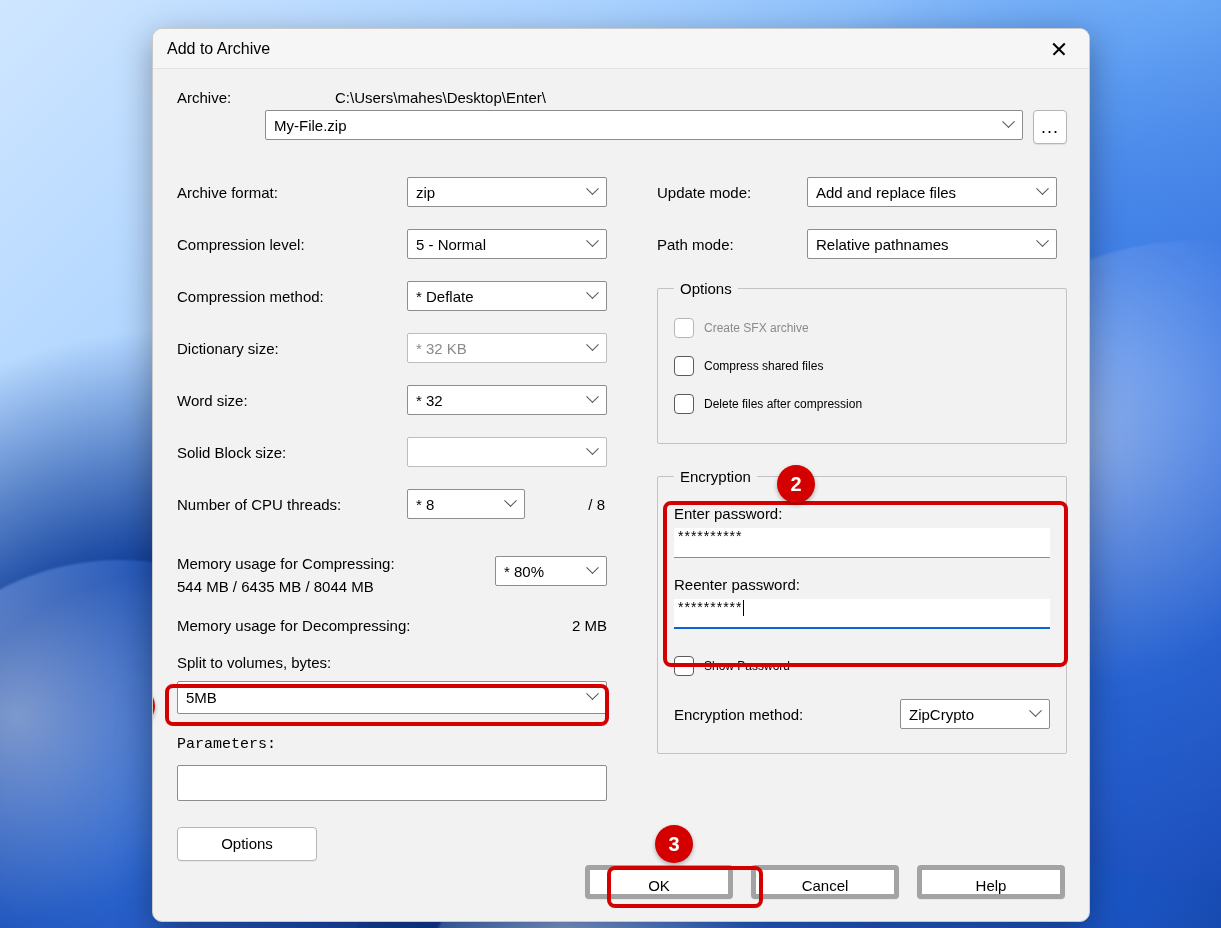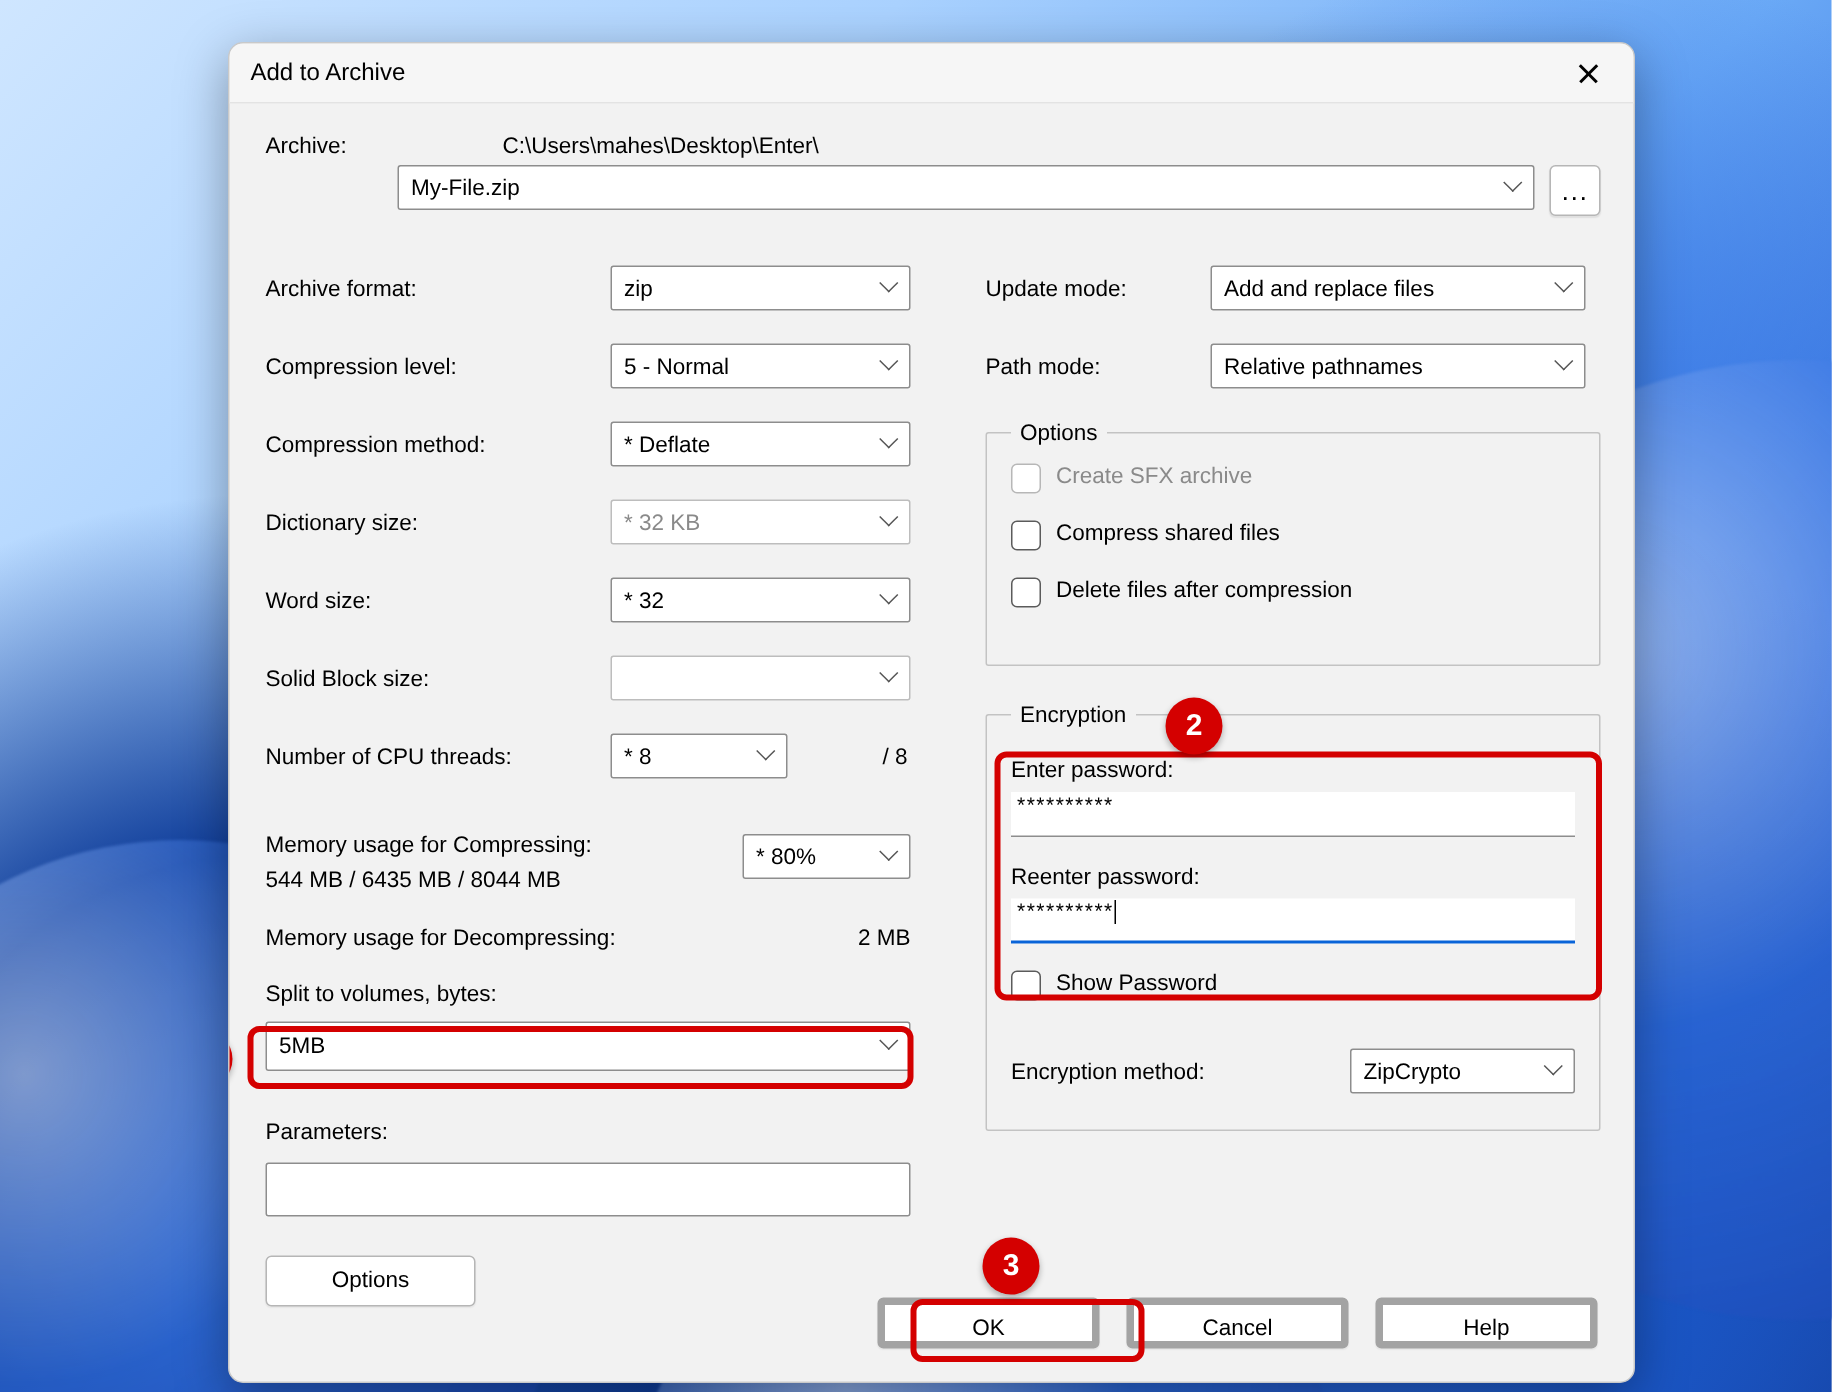--- a/index.html
+++ b/index.html
@@ -112,41 +112,41 @@
   .memtxt { line-height: 1.55; margin-top: 8px; }
   .memrow { display:flex; align-items:center; justify-content: space-between; margin-top: 14px; }
   .memrow .select { width: 112px; }
   .decomp { display:flex; justify-content: space-between; margin-top: 18px; }
   .splitlabel { margin-top: 20px; }
 
   .splitCombo {
     margin-top: 10px;
     width: 430px; height: 33px;
   }
-  .paramLabel { margin-top: 32px; }
+  .paramLabel { margin-top: 22px; font-family: Liberation Mono, monospace; }
   .paramInput {
     margin-top: 12px; width: 430px; height: 36px;
   }
   .optionsBtn {
     margin-top: 26px; width: 140px; height: 34px; background: #fff;
     border: 1px solid #b6b6b6; border-radius: 4px; text-align: center;
     line-height: 32px; cursor: pointer; box-shadow: 0 1px 1px rgba(0,0,0,0.05);
   }
 
   
   .formrowR { display:flex; align-items:center; height: 52px; }
   .formrowR .label { width: 150px; }
   .selectR { width: 250px; }
   fieldset.group {
     border: 1px solid #c3c3c3; border-radius: 2px;
     padding: 12px 16px 20px 16px; margin: 0; margin-top: 10px;
   }
   fieldset.group legend { padding: 0 6px; font-size: 15px; }
   .chk {
-    display:flex; gap: 10px; height: 38px; font-size: 15px;
+    display:flex; align-items:center; gap: 10px; height: 38px; font-size: 12px;
   }
   .chkBox {
     width: 20px; height: 20px; border: 1.5px solid #5b5b5b; border-radius: 4px; background: #fff;
   }
   .chkBox.disabled { border-color: #b7b7b7; }
   .chk.disabled { color: #8a8a8a; }
   fieldset.enc { margin-top: 24px; }
   .pwLabel { margin-top: 8px; }
   .pwInput {
     margin-top: 6px; width: 100%; height: 30px; font-family: inherit;

